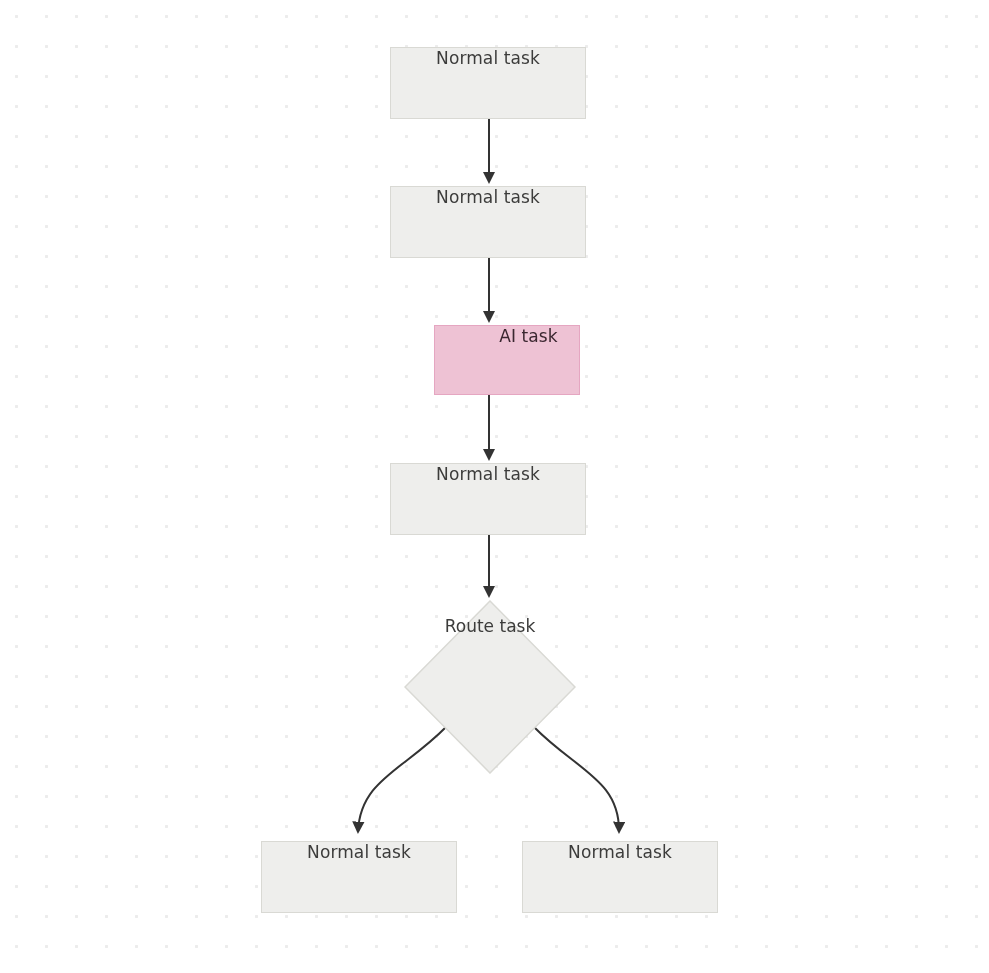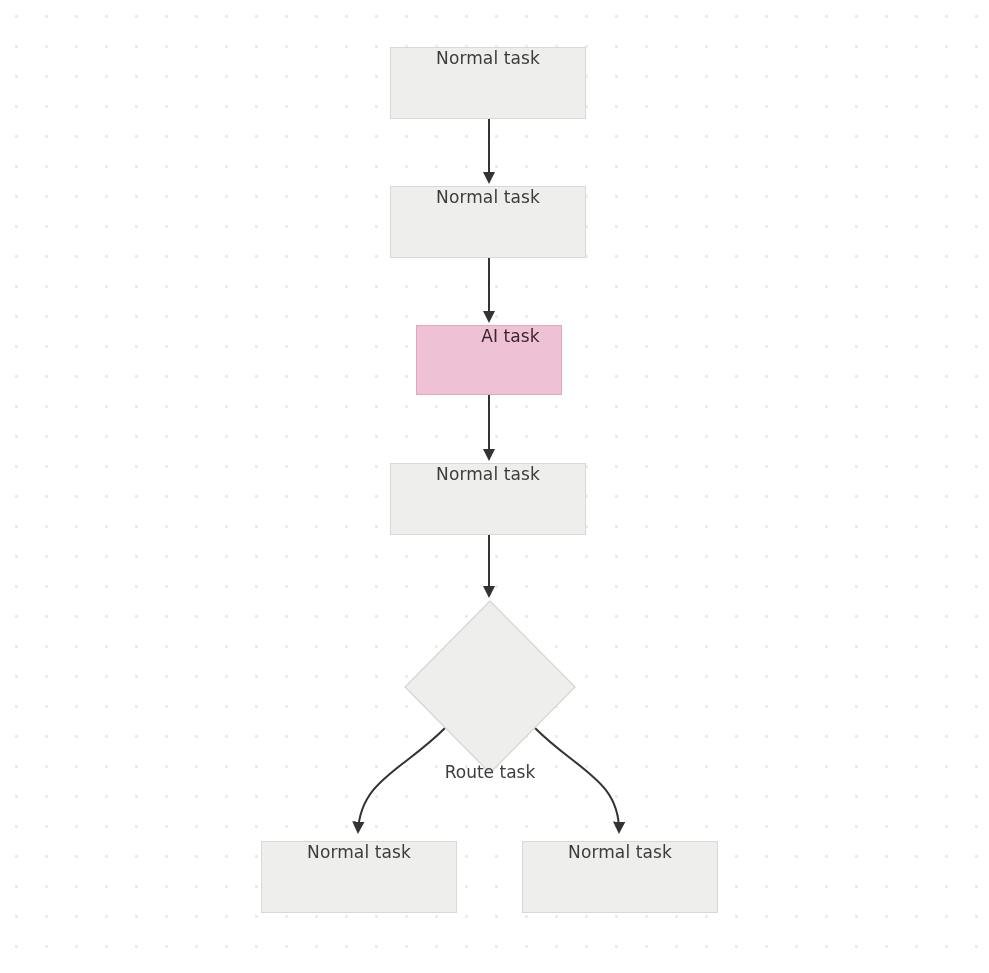--- a/index.html
+++ b/index.html
@@ -55,25 +55,25 @@
   .node-diamond-shape {
     position: absolute;
     left: 0;
     top: 0;
     width: 100%;
     height: 100%;
   }
   .node-diamond-label {
     position: absolute;
     left: 0;
-    top: 8px;
+    top: 16px;
     width: 100%;
     height: 100%;
     display: flex;
-    align-items: flex-end;
+    align-items: flex-start;
     justify-content: center;
     font-size: 17px;
     color: #3c3c3b;
     user-select: none;
   }
 </style>
 </head>
 <body>
 
 <div id="canvas">
@@ -99,21 +99,21 @@
   </svg>
 
   <div class="node node-rect" style="left:390px; top:47px; width:196px; height:72px;">
     <span>Normal task</span>
   </div>
 
   <div class="node node-rect" style="left:390px; top:186px; width:196px; height:72px;">
     <span>Normal task</span>
   </div>
 
-  <div class="node node-ai" style="left:416px; top:325px; width:146px; height:70px;padding-left:43px;">
+  <div class="node node-ai" style="left:434px; top:325px; width:146px; height:70px;padding-left:43px;">
     <span>AI task</span>
   </div>
 
   <div class="node node-rect" style="left:390px; top:463px; width:196px; height:72px;">
     <span>Normal task</span>
   </div>
 
   <div class="node-diamond-wrap" style="left:404px; top:600px; width:172px; height:174px;">
     <svg class="node-diamond-shape" viewBox="0 0 172 174" xmlns="http://www.w3.org/2000/svg">
       <polygon points="86,1 171,87 86,173 1,87" fill="#eeeeec" stroke="#d9d9d4" stroke-width="1.5"></polygon>

